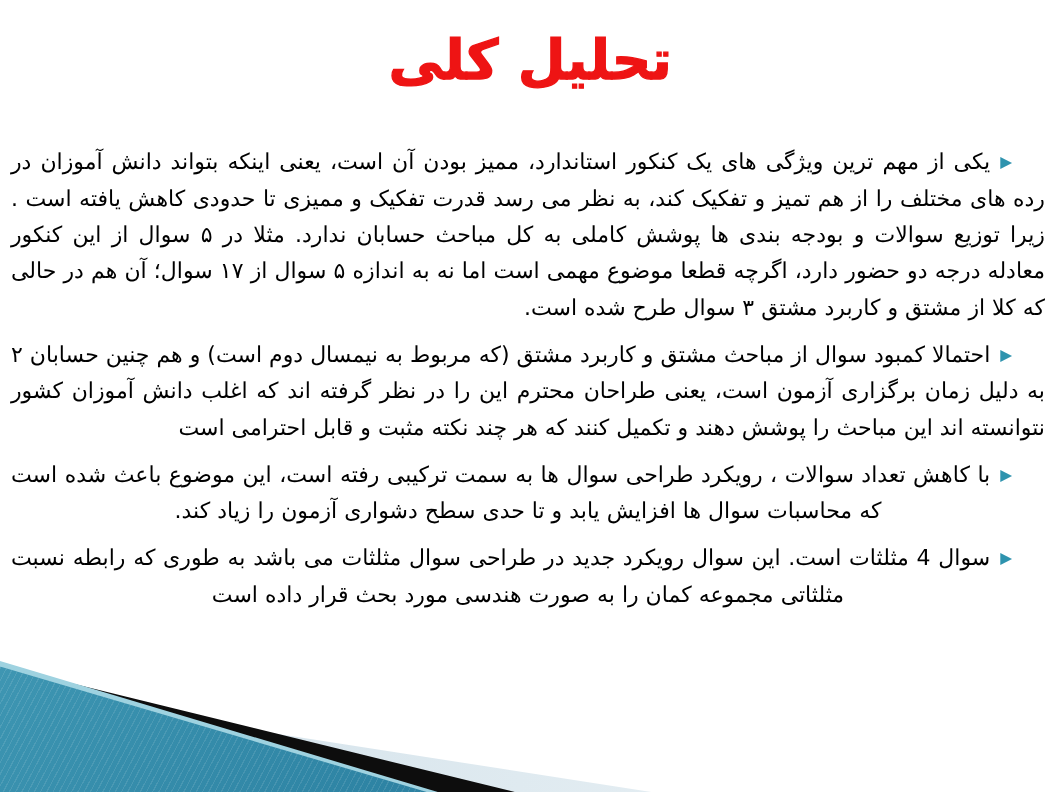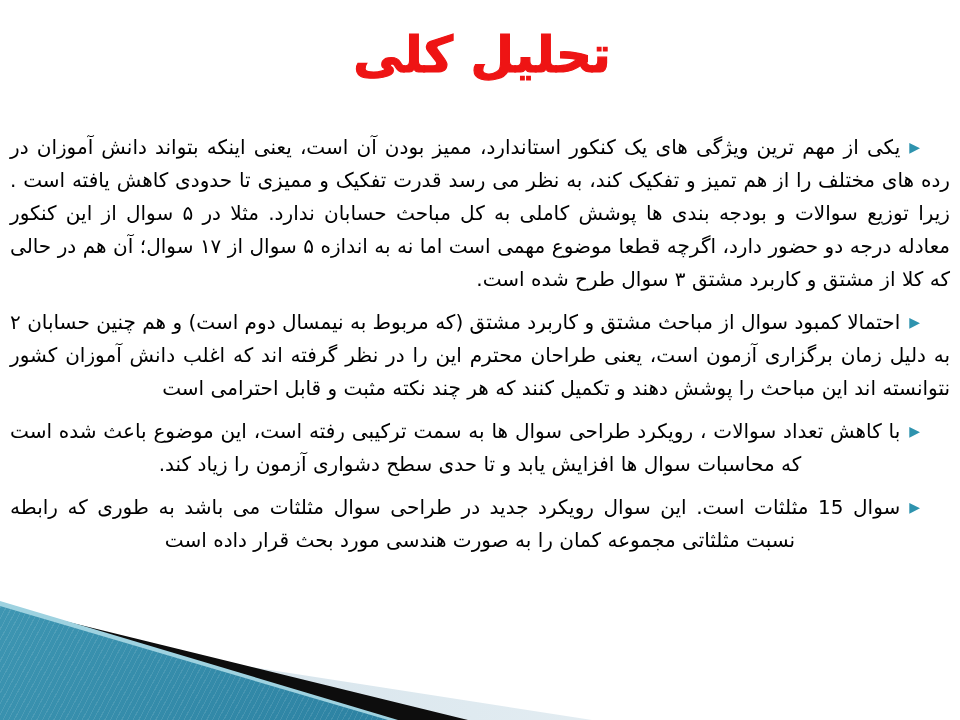--- a/index.html
+++ b/index.html
@@ -94,21 +94,21 @@
 <body>
 
 <div class="slide">
 
   <h1 class="title" dir="rtl">تحلیل کلی</h1>
 
   <div class="content" id="bullet-list" dir="rtl">
       <div class="bullet-item"><span class="bullet-marker">▶</span><span>یکی از مهم ترین ویژگی های یک کنکور استاندارد، ممیز بودن آن است، یعنی اینکه بتواند دانش آموزان در رده های مختلف را از هم تمیز و تفکیک کند، به نظر می رسد قدرت تفکیک و ممیزی تا حدودی کاهش یافته است . زیرا توزیع سوالات و بودجه بندی ها پوشش کاملی به کل مباحث حسابان ندارد. مثلا در ۵ سوال از این کنکور معادله درجه دو حضور دارد، اگرچه قطعا موضوع مهمی است اما نه به اندازه ۵ سوال از ۱۷ سوال؛ آن هم در حالی که کلا از مشتق و کاربرد مشتق ۳ سوال طرح شده است.</span></div>
       <div class="bullet-item"><span class="bullet-marker">▶</span><span>احتمالا کمبود سوال از مباحث مشتق و کاربرد مشتق (که مربوط به نیمسال دوم است) و هم چنین حسابان ۲ به دلیل زمان برگزاری آزمون است، یعنی طراحان محترم این را در نظر گرفته اند که اغلب دانش آموزان کشور نتوانسته اند این مباحث را پوشش دهند و تکمیل کنند که هر چند نکته مثبت و قابل احترامی است</span></div>
       <div class="bullet-item center-last"><span class="bullet-marker">▶</span><span>با کاهش تعداد سوالات ، رویکرد طراحی سوال ها به سمت ترکیبی رفته است، این موضوع باعث شده است که  محاسبات سوال ها افزایش یابد و تا حدی سطح دشواری آزمون را زیاد کند.</span></div>
-      <div class="bullet-item center-last"><span class="bullet-marker">▶</span><span>سوال 15 مثلثات است. این سوال رویکرد جدید در طراحی سوال مثلثات می باشد به طوری که رابطه نسبت مثلثاتی مجموعه کمان را به صورت هندسی مورد بحث قرار داده است</span></div>
+      <div class="bullet-item center-last"><span class="bullet-marker">▶</span><span>سوال 4 مثلثات است. این سوال رویکرد جدید در طراحی سوال مثلثات می باشد به طوری که رابطه نسبت مثلثاتی مجموعه کمان را به صورت هندسی مورد بحث قرار داده است</span></div>
     </div>
 
   <div class="footer-decoration">
     <div class="tri pale"></div>
     <div class="tri black"></div>
     <div class="tri lightline"></div>
     <div class="tri teal"></div>
   </div>
 
 </div>

